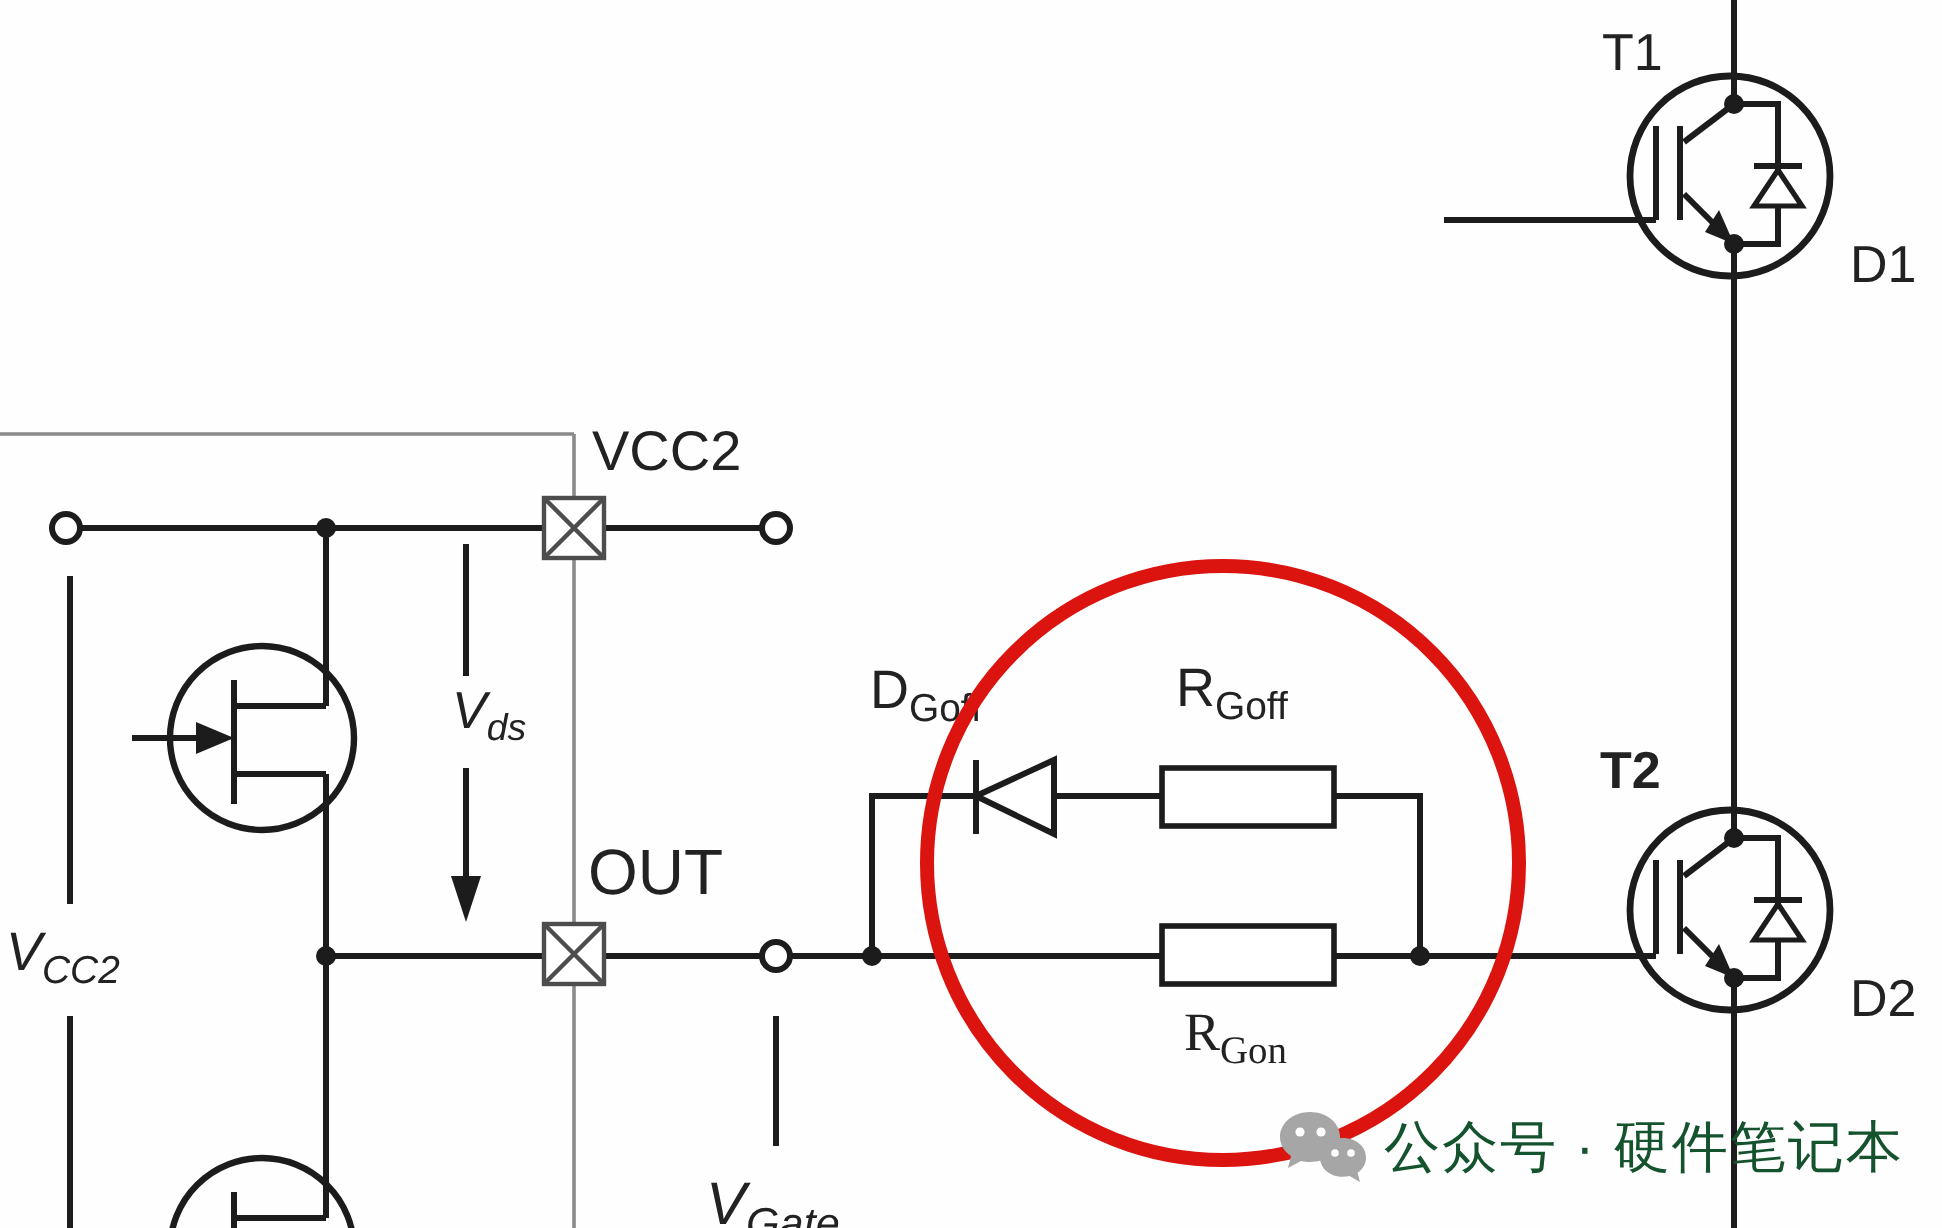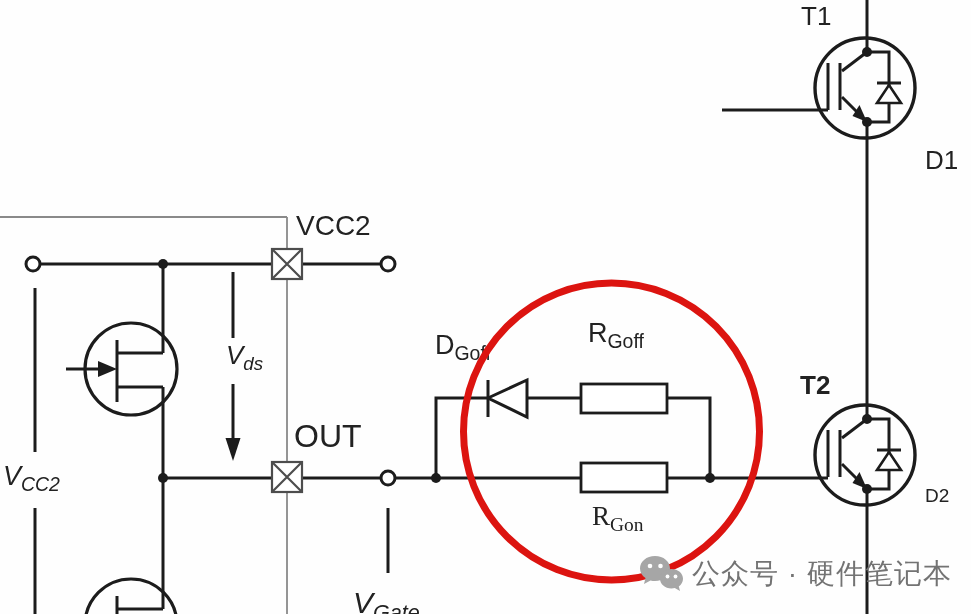--- a/index.html
+++ b/index.html
@@ -14,21 +14,21 @@
     color:#222;font-family:"Liberation Sans",sans-serif;
   }
   .lbl sub{font-size:0.72em;line-height:1;}
   .italic{font-style:italic;}
   #highlight-layer{z-index:3;pointer-events:none;}
   #watermark{
     position:absolute;z-index:4;left:638px;top:554px;
     display:flex;align-items:center;gap:8px;
   }
   #watermark .wm-text{
-    color:#737373;font-size:28px;letter-spacing:1px;line-height:1.2;
+    color:#14532d;font-size:28px;letter-spacing:1px;line-height:1.2;
     font-family:"Liberation Sans",sans-serif;
   }
 </style>
 </head>
 <body>
 
 <div id="stage">
 
   <svg id="schematic" width="971" height="614" viewBox="0 0 971 614">
     <defs>
@@ -110,45 +110,45 @@
     <use href="#pin-box" transform="translate(287,264)"></use>
     <use href="#pin-box" transform="translate(287,477)"></use>
 
     <use href="#mosfet"></use>
     <use href="#mosfet" transform="translate(0,256)"></use>
 
     <use href="#igbt"></use>
     <use href="#igbt" transform="translate(0,367)"></use>
   </svg>
 
-  <div class="lbl" style="left:801px;top:3px;font-size:26px;">T1</div>
-  <div class="lbl" style="left:925px;top:119px;font-size:26px;margin-top:28px;">D1</div>
+  <div class="lbl" style="left:801px;top:13px;font-size:26px;">T1</div>
+  <div class="lbl" style="left:925px;top:119px;font-size:26px;">D1</div>
   <div class="lbl" style="left:800px;top:372px;font-size:26px;font-weight:bold;">T2</div>
-  <div class="lbl" style="left:925px;top:486px;font-size:19px;">D2</div>
+  <div class="lbl" style="left:925px;top:486px;font-size:26px;">D2</div>
 
   <div class="lbl" style="left:296px;top:212px;font-size:28px;">VCC2</div>
   <div class="lbl" style="left:294px;top:420px;font-size:32px;">OUT</div>
 
   <div class="lbl italic" style="left:226px;top:342px;font-size:26px;">
     <span>V</span><sub>ds</sub>
   </div>
 
   <div class="lbl italic" style="left:3px;top:463px;font-size:27px;">
     <span>V</span><sub>CC2</sub>
   </div>
 
   <div class="lbl italic" style="left:353px;top:588px;font-size:30px;">
     <span>V</span><sub>Gate</sub>
   </div>
 
   <div class="lbl" style="left:435px;top:332px;font-size:27px;">
     <span>D</span><sub>Goff</sub>
   </div>
 
-  <div class="lbl" style="left:588px;top:320px;font-size:27px;">
+  <div class="lbl" style="left:588px;top:331px;font-size:27px;">
     <span>R</span><sub>Goff</sub>
   </div>
 
   <div class="lbl" style="left:592px;top:503px;font-size:27px;font-family:Liberation Serif, serif;">
     <span>R</span><sub>Gon</sub>
   </div>
 
   <svg id="highlight-layer" width="971" height="614" viewBox="0 0 971 614">
     <ellipse cx="611.5" cy="431.5" rx="148" ry="148.5" fill="none" stroke="#dc1410" stroke-width="7"></ellipse>
   </svg>

